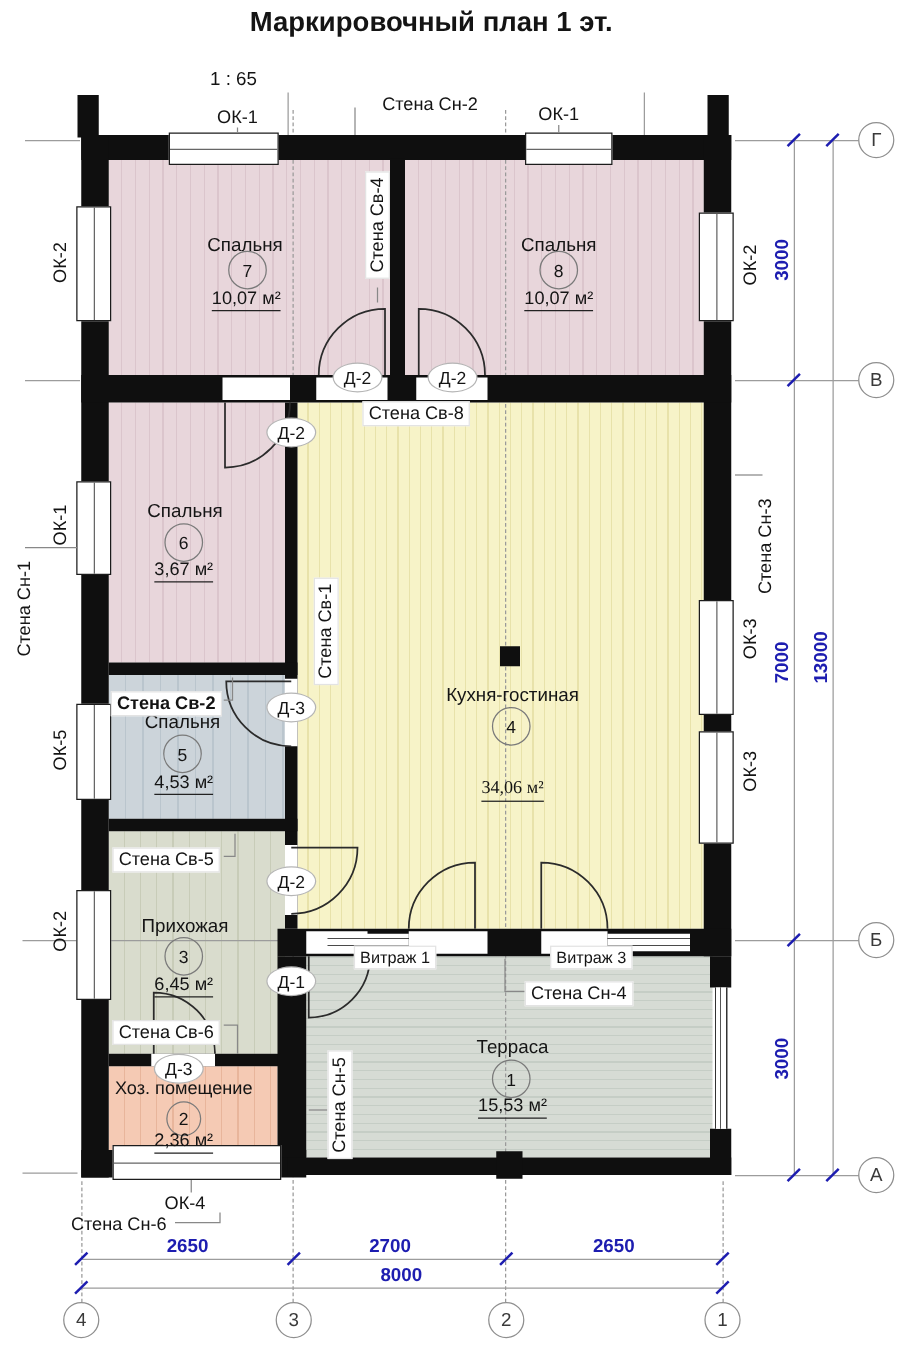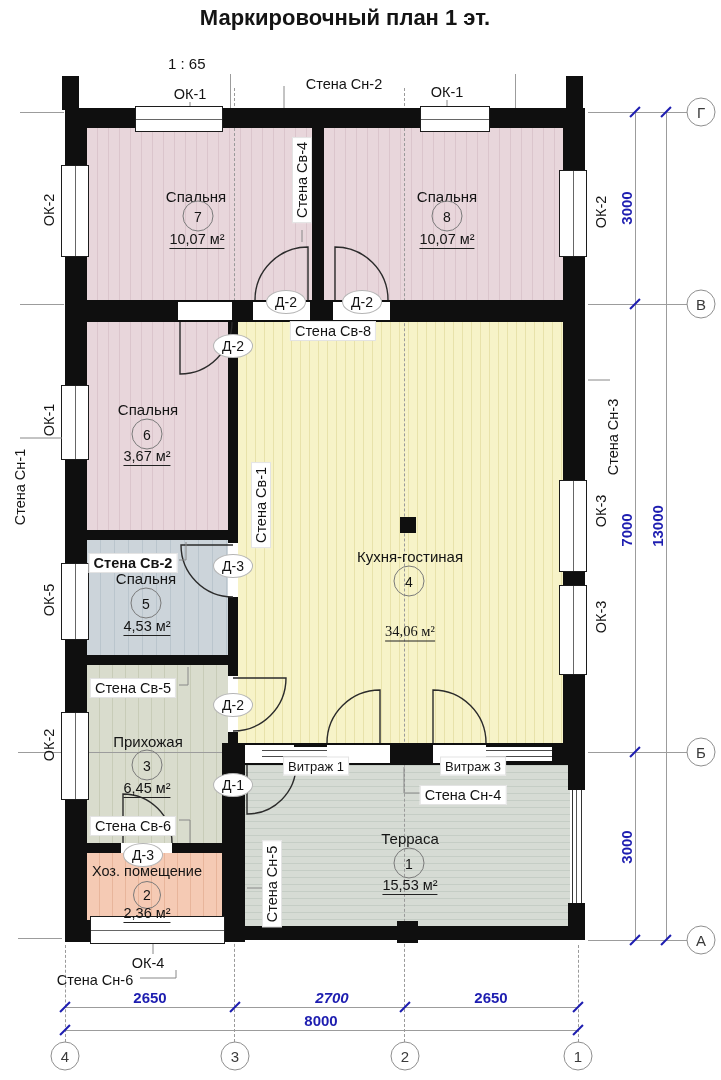--- a/index.html
+++ b/index.html
@@ -247,21 +247,21 @@
 
   <div class="gline" style="left:65px;top:1007px;width:513px;height:1px;"></div>
   <div class="gline" style="left:65px;top:1030px;width:513px;height:1px;"></div>
   <div class="tick" style="left:65px;top:1007px;"></div>
   <div class="tick" style="left:235px;top:1007px;"></div>
   <div class="tick" style="left:405px;top:1007px;"></div>
   <div class="tick" style="left:578px;top:1007px;"></div>
   <div class="tick" style="left:65px;top:1030px;"></div>
   <div class="tick" style="left:578px;top:1030px;"></div>
   <div class="dim" style="left:150px;top:997px;">2650</div>
-  <div class="dim" style="left:332px;top:997px;font-style:italic;">2700</div>
+  <div class="dim" style="left:312px;top:997px;">2700</div>
   <div class="dim" style="left:491px;top:997px;">2650</div>
   <div class="dim" style="left:321px;top:1020px;">8000</div>
 
   <div class="axis-c" style="left:65px;top:1056px;">4</div>
   <div class="axis-c" style="left:235px;top:1056px;">3</div>
   <div class="axis-c" style="left:405px;top:1056px;">2</div>
   <div class="axis-c" style="left:578px;top:1056px;">1</div>
 
 </div>
 

